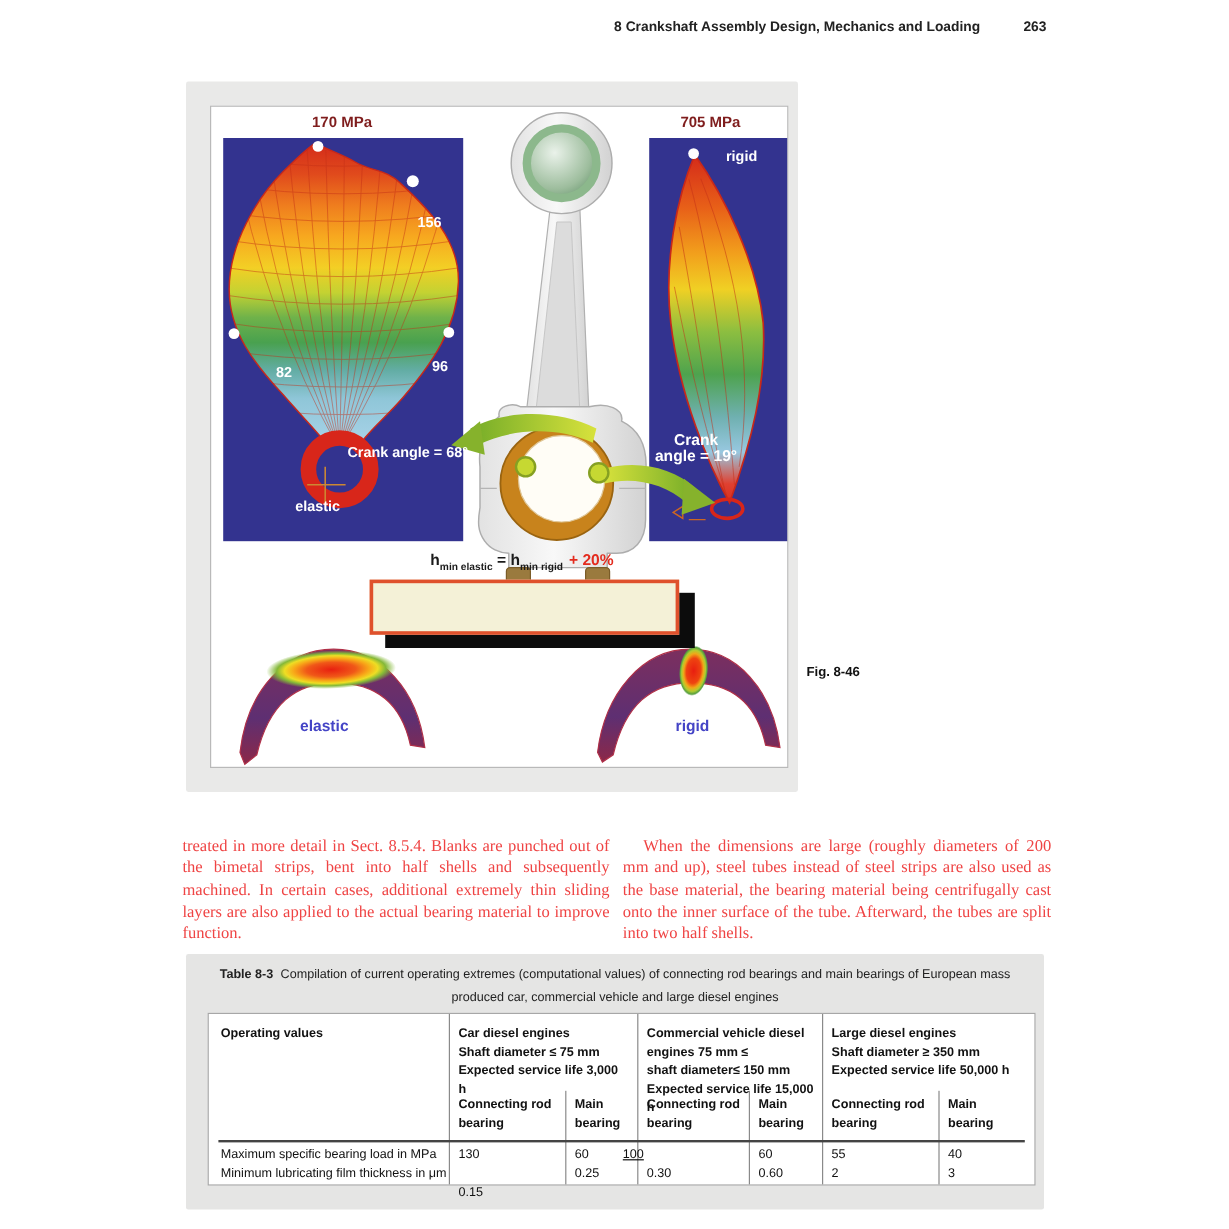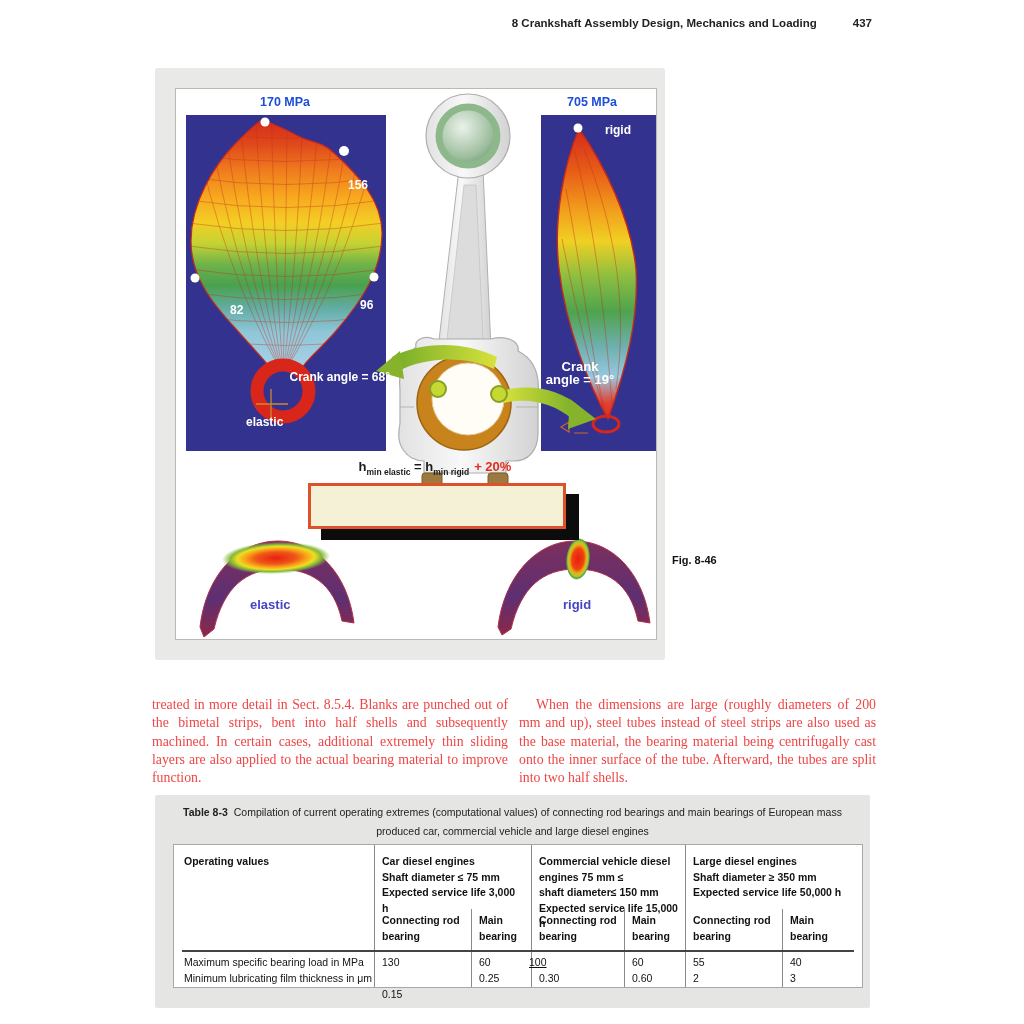--- a/index.html
+++ b/index.html
@@ -5,21 +5,21 @@
   html,body{margin:0;padding:0;background:#fff;}
   #page{position:relative;width:1024px;height:1024px;background:#ffffff;overflow:hidden;
         font-family:"Liberation Sans",sans-serif;}
   
   .page-header{position:absolute;top:17px;left:0;right:152px;display:flex;justify-content:flex-end;
         gap:36px;font-size:11.5px;font-weight:bold;color:#222;}
   
   .fig-gray{position:absolute;left:155px;top:68px;width:510px;height:592px;background:#e9e9e8;border-radius:2px;}
   .fig-white{position:absolute;left:20px;top:20px;width:480px;height:550px;background:#fff;border:1px solid #b9b9b9;}
   .wlabel{position:absolute;color:#fff;font-weight:bold;font-size:12px;line-height:13px;}
-  .blulabel{position:absolute;color:#1d4ed8;font-weight:bold;font-size:12.5px;text-align:center;}
+  .blulabel{position:absolute;color:#7f1d1d;font-weight:bold;font-size:12.5px;text-align:center;}
   .shell-label{position:absolute;color:#4444c6;font-weight:bold;font-size:13px;}
   .prewrap{white-space:pre-line;}
   .formula{position:absolute;left:330px;top:459px;width:210px;text-align:center;color:#1a1a1a;
         font-weight:bold;font-size:13px;white-space:nowrap;}
   .formula sub{font-size:8.5px;font-weight:bold;}
   .fplus{color:#e32b1e;margin-left:5px;}
   .cream-box{position:absolute;left:308px;top:483px;width:252px;height:40px;background:#f4f1d7;
         border:3px solid #df512c;box-shadow:13px 11px 0 0 #0c0c0c;}
   
   .caption{position:absolute;left:672px;top:554px;width:224px;color:#111;}
@@ -42,21 +42,21 @@
   .vline{position:absolute;top:0;bottom:0;width:1px;background:#8a8a8a;}
   .vline.short{top:64px;}
   .hline{position:absolute;left:8px;width:672px;height:1.5px;background:#444;top:105px;}
 </style>
 </head>
 <body>
 <div id="page">
 
 <div class="page-header">
   <span>8  Crankshaft Assembly Design, Mechanics and Loading</span>
-  <span>437</span>
+  <span>263</span>
 </div>
 
 <div class="fig-gray">
   <div class="fig-white">
 
     <svg width="480" height="550" viewBox="0 0 480 550">
       <defs>
         <linearGradient id="gradBalloon" x1="0" y1="30" x2="0" y2="290" gradientUnits="userSpaceOnUse">
           <stop offset="0" stop-color="#d42a1a"></stop>
               <stop offset="0.10" stop-color="#e04a1c"></stop>
@@ -289,21 +289,21 @@
     <div class="tcell thead prewrap" style="left:458px;top:68px;">Main
 bearing</div>
     <div class="tcell thead prewrap" style="left:519px;top:68px;">Connecting rod
 bearing</div>
     <div class="tcell thead prewrap" style="left:616px;top:68px;">Main
 bearing</div>
 
     <div class="tcell" style="left:10px;top:110px;">Maximum specific bearing load in MPa</div>
     <div class="tcell" style="left:208px;top:110px;">130</div>
     <div class="tcell" style="left:305px;top:110px;">60</div>
-    <div class="tcell" style="left:355px;top:110px;text-decoration:underline;">100</div>
+    <div class="tcell" style="left:345px;top:110px;text-decoration:underline;">100</div>
     <div class="tcell" style="left:458px;top:110px;">60</div>
     <div class="tcell" style="left:519px;top:110px;">55</div>
     <div class="tcell" style="left:616px;top:110px;">40</div>
 
     <div class="tcell" style="left:10px;top:126px;">Minimum lubricating film thickness in μm</div>
     <div class="tcell" style="left:208px;top:126px;margin-top:16px;">0.15</div>
     <div class="tcell" style="left:305px;top:126px;">0.25</div>
     <div class="tcell" style="left:365px;top:126px;">0.30</div>
     <div class="tcell" style="left:458px;top:126px;">0.60</div>
     <div class="tcell" style="left:519px;top:126px;">2</div>

